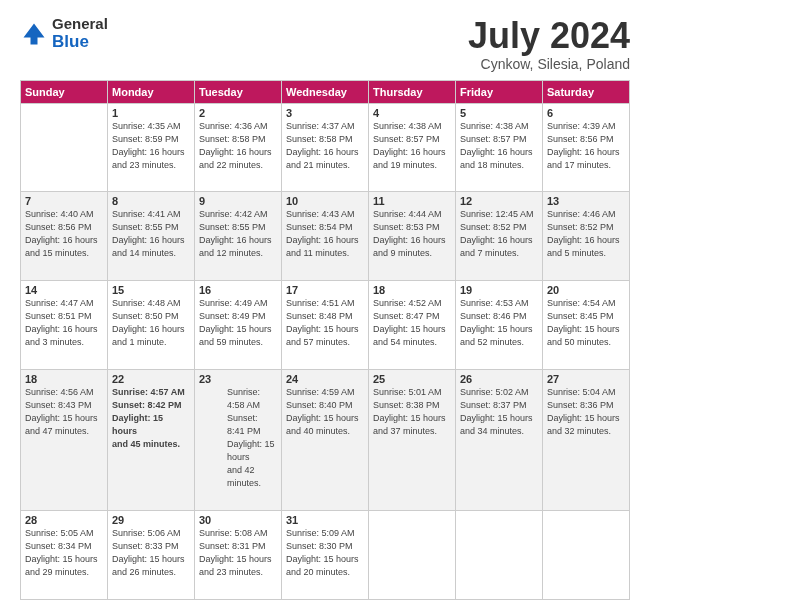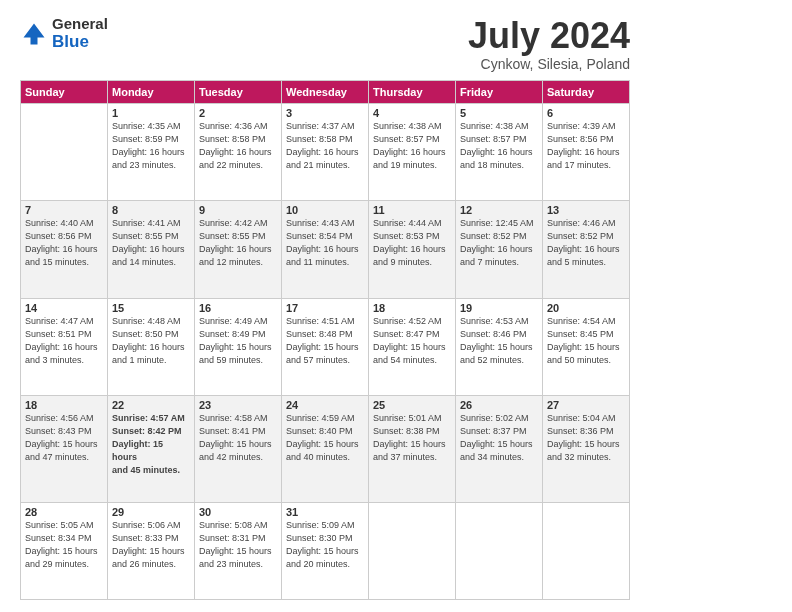--- a/index.html
+++ b/index.html
@@ -298,21 +298,21 @@
           </td>
           <td>
             <span class="day-number">22</span>
             <div class="day-info" style="white-space: pre-line; font-weight: bold;">Sunrise: 4:57 AM
 Sunset: 8:42 PM
 Daylight: 15 hours
 and 45 minutes.</div>
           </td>
           <td>
             <span class="day-number">23</span>
-            <div class="day-info" style="white-space: pre-line;">Sunrise: 4:58 AM
+            <div class="day-info" style="white-space: pre-line; margin-left: 28px;">Sunrise: 4:58 AM
 Sunset: 8:41 PM
 Daylight: 15 hours
 and 42 minutes.</div>
           </td>
           <td>
             <span class="day-number">24</span>
             <div class="day-info" style="white-space: pre-line;">Sunrise: 4:59 AM
 Sunset: 8:40 PM
 Daylight: 15 hours
 and 40 minutes.</div>

